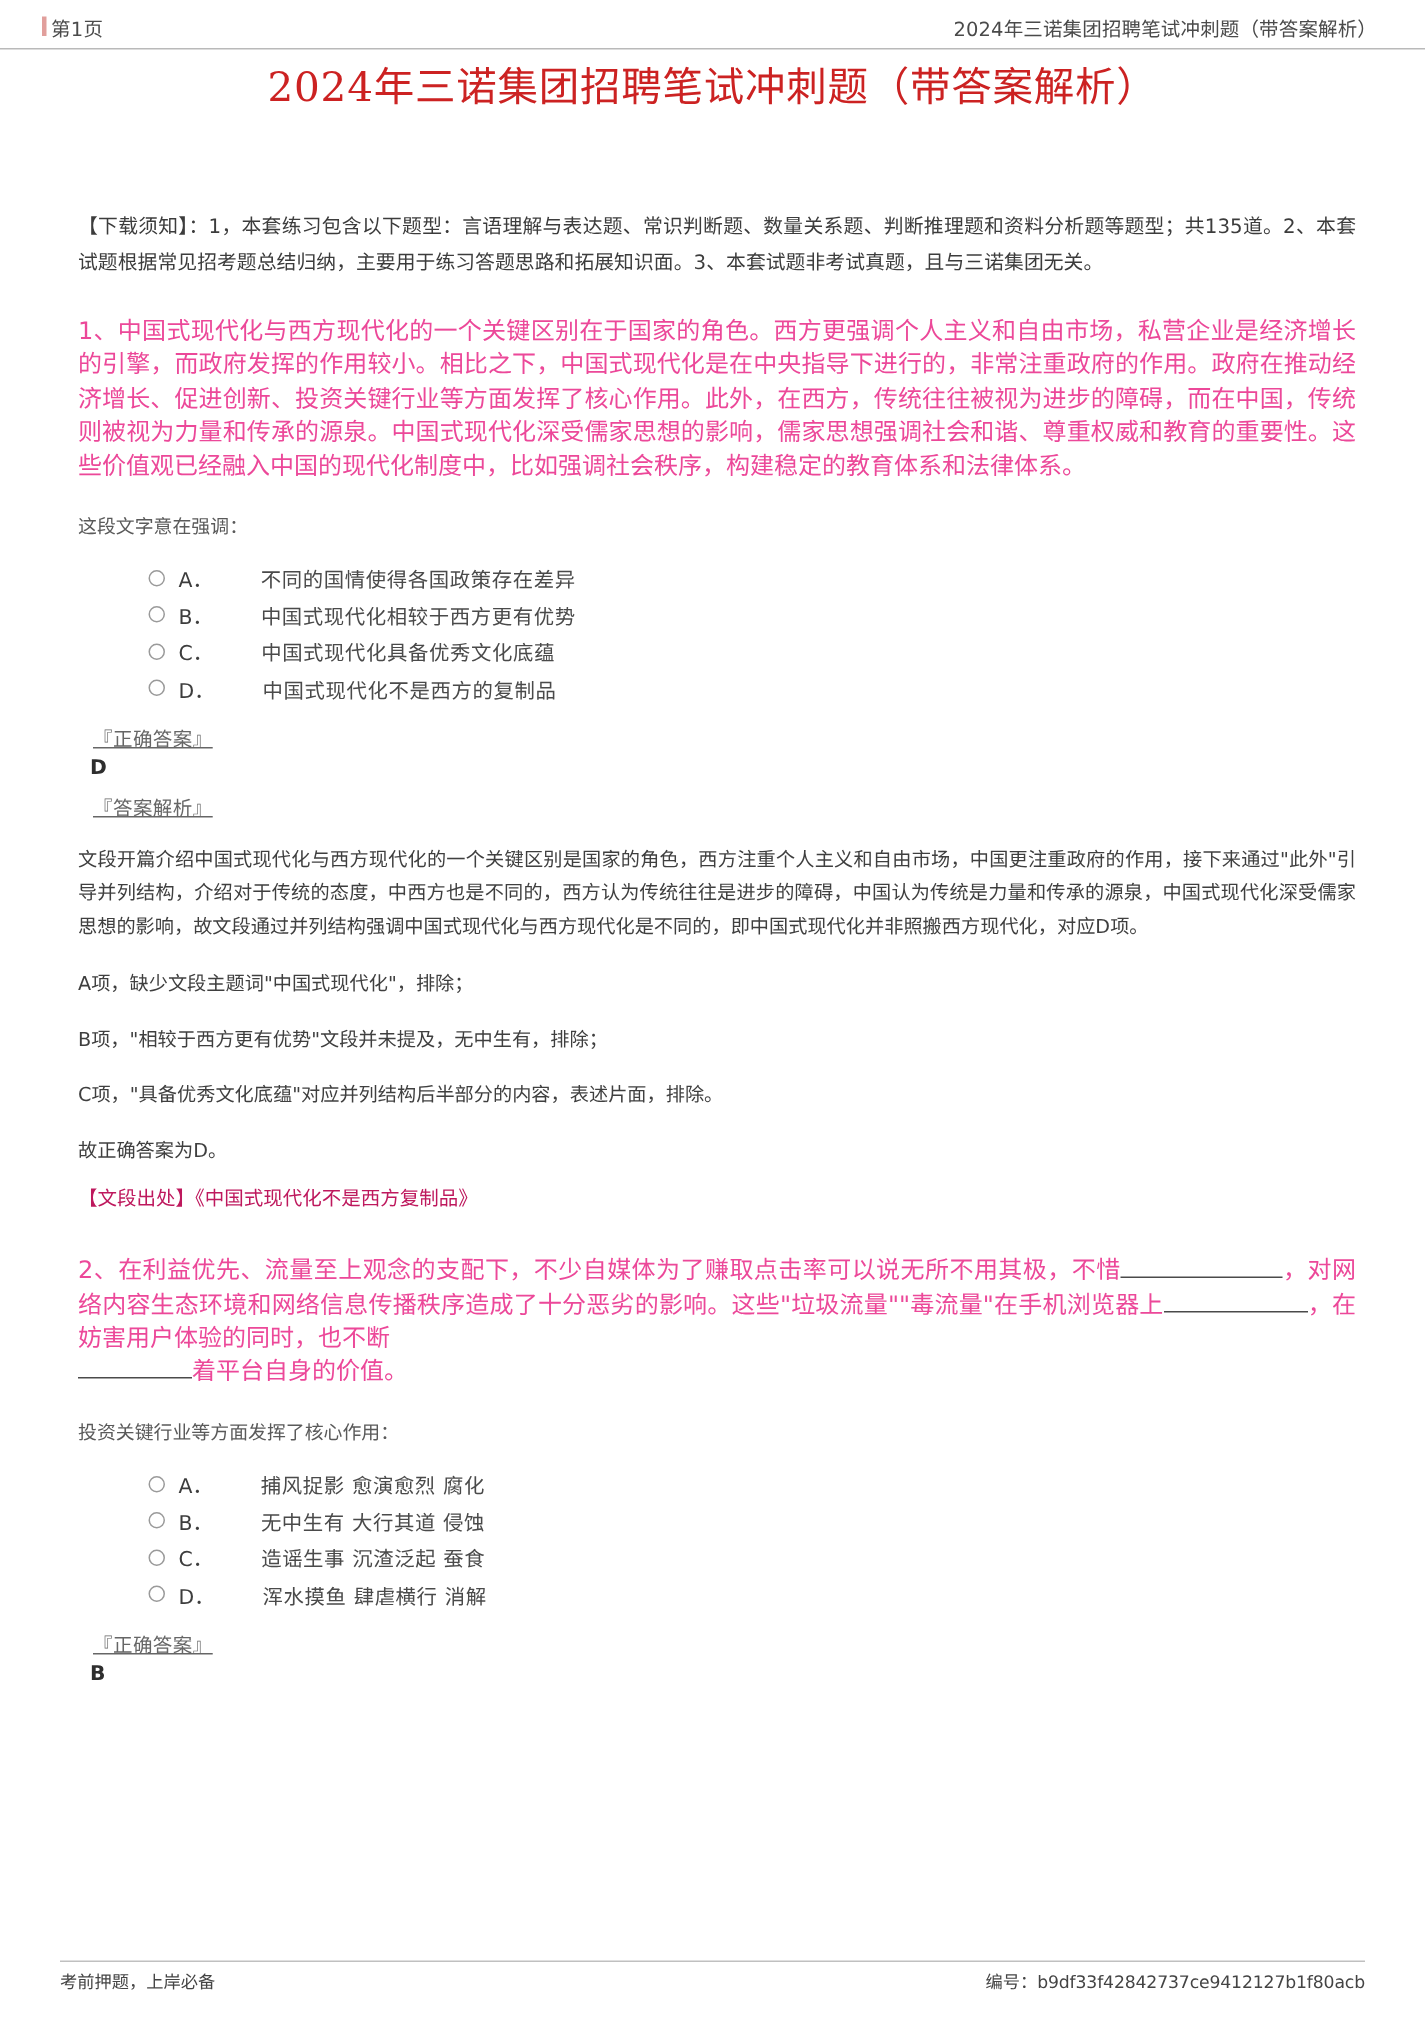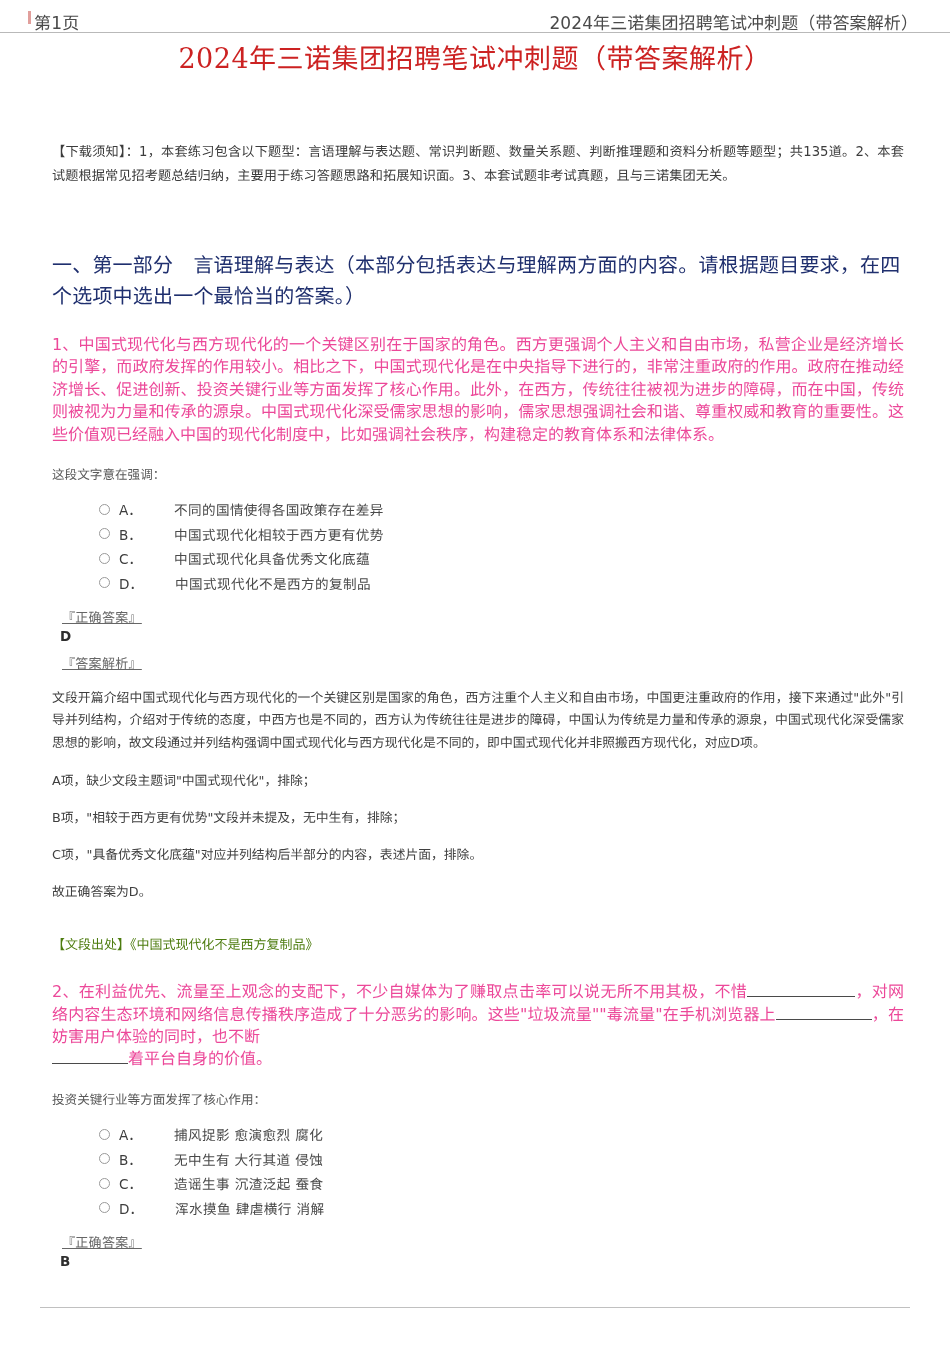--- a/index.html
+++ b/index.html
@@ -30,21 +30,21 @@
     position: absolute;
     top: 9px;
     left: 0;
     width: 950px;
     height: 24px;
     box-sizing: border-box;
     padding: 0 32px 0 34px;
     display: flex;
     align-items: flex-start;
     justify-content: space-between;
-    font-size: 17px;
+    font-size: 13px;
     color: #4a4a4a;
     border-bottom: 1px solid #b9b9b9;
     padding-bottom: 3px;
   }
   .running-header .hdr-left {
     letter-spacing: .2px;
     white-space: nowrap;
   }
   .running-header .hdr-right {
     letter-spacing: .1px;
@@ -176,24 +176,24 @@
     color: #3f3f3f;
     text-align: justify;
   }
   .explain-line {
     margin-top: 17px;
     font-size: 12.8px;
     line-height: 20px;
     color: #3f3f3f;
   }
   .source-line {
-    margin-top: 33px;
+    margin-top: 12px;
     font-size: 13px;
     line-height: 20px;
-    color: #4d7c0f;
+    color: #be185d;
   }
 
   .blank {
     display: inline-block;
     border-bottom: 1.4px solid #4a4a4a;
     vertical-align: baseline;
   }
   .blank.w-long { width: 108px; }
   .blank.w-mid  { width: 96px; }
   .blank.w-short{ width: 76px; }
@@ -235,21 +235,20 @@
     <span class="hdr-left">第1页</span>
     <span class="hdr-right">2024年三诺集团招聘笔试冲刺题（带答案解析）</span>
   </div>
 
   <div class="doc-title">2024年三诺集团招聘笔试冲刺题（带答案解析）</div>
 
   <div class="content">
 
     <div class="notice">【下载须知】：1，本套练习包含以下题型：言语理解与表达题、常识判断题、数量关系题、判断推理题和资料分析题等题型；共135道。2、本套试题根据常见招考题总结归纳，主要用于练习答题思路和拓展知识面。3、本套试题非考试真题，且与三诺集团无关。</div>
 
-    <div class="section-heading">一、第一部分　言语理解与表达（本部分包括表达与理解两方面的内容。请根据题目要求，在四个选项中选出一个最恰当的答案。）</div>
 
     <div class="q-block">
 
       <div class="q-stem">1、中国式现代化与西方现代化的一个关键区别在于国家的角色。西方更强调个人主义和自由市场，私营企业是经济增长的引擎，而政府发挥的作用较小。相比之下，中国式现代化是在中央指导下进行的，非常注重政府的作用。政府在推动经济增长、促进创新、投资关键行业等方面发挥了核心作用。此外，在西方，传统往往被视为进步的障碍，而在中国，传统则被视为力量和传承的源泉。中国式现代化深受儒家思想的影响，儒家思想强调社会和谐、尊重权威和教育的重要性。这些价值观已经融入中国的现代化制度中，比如强调社会秩序，构建稳定的教育体系和法律体系。</div>
 
       <div class="q-prompt">这段文字意在强调：</div>
 
       <div class="options">
         <div class="option-row">
           <span class="radio"></span>
@@ -316,14 +315,18 @@
         </div>
       </div>
 
       <div class="ans-label">『正确答案』</div>
       <div class="ans-value">B</div>
     </div>
 
   </div>
 
   <div class="footer-rule"></div>
+  <div class="footer">
+    <span>考前押题，上岸必备</span>
+    <span><span>编号：</span><span class="code-val">b9df33f42842737ce9412127b1f80acb</span></span>
+  </div>
 
 </div>
 
 </body></html>

